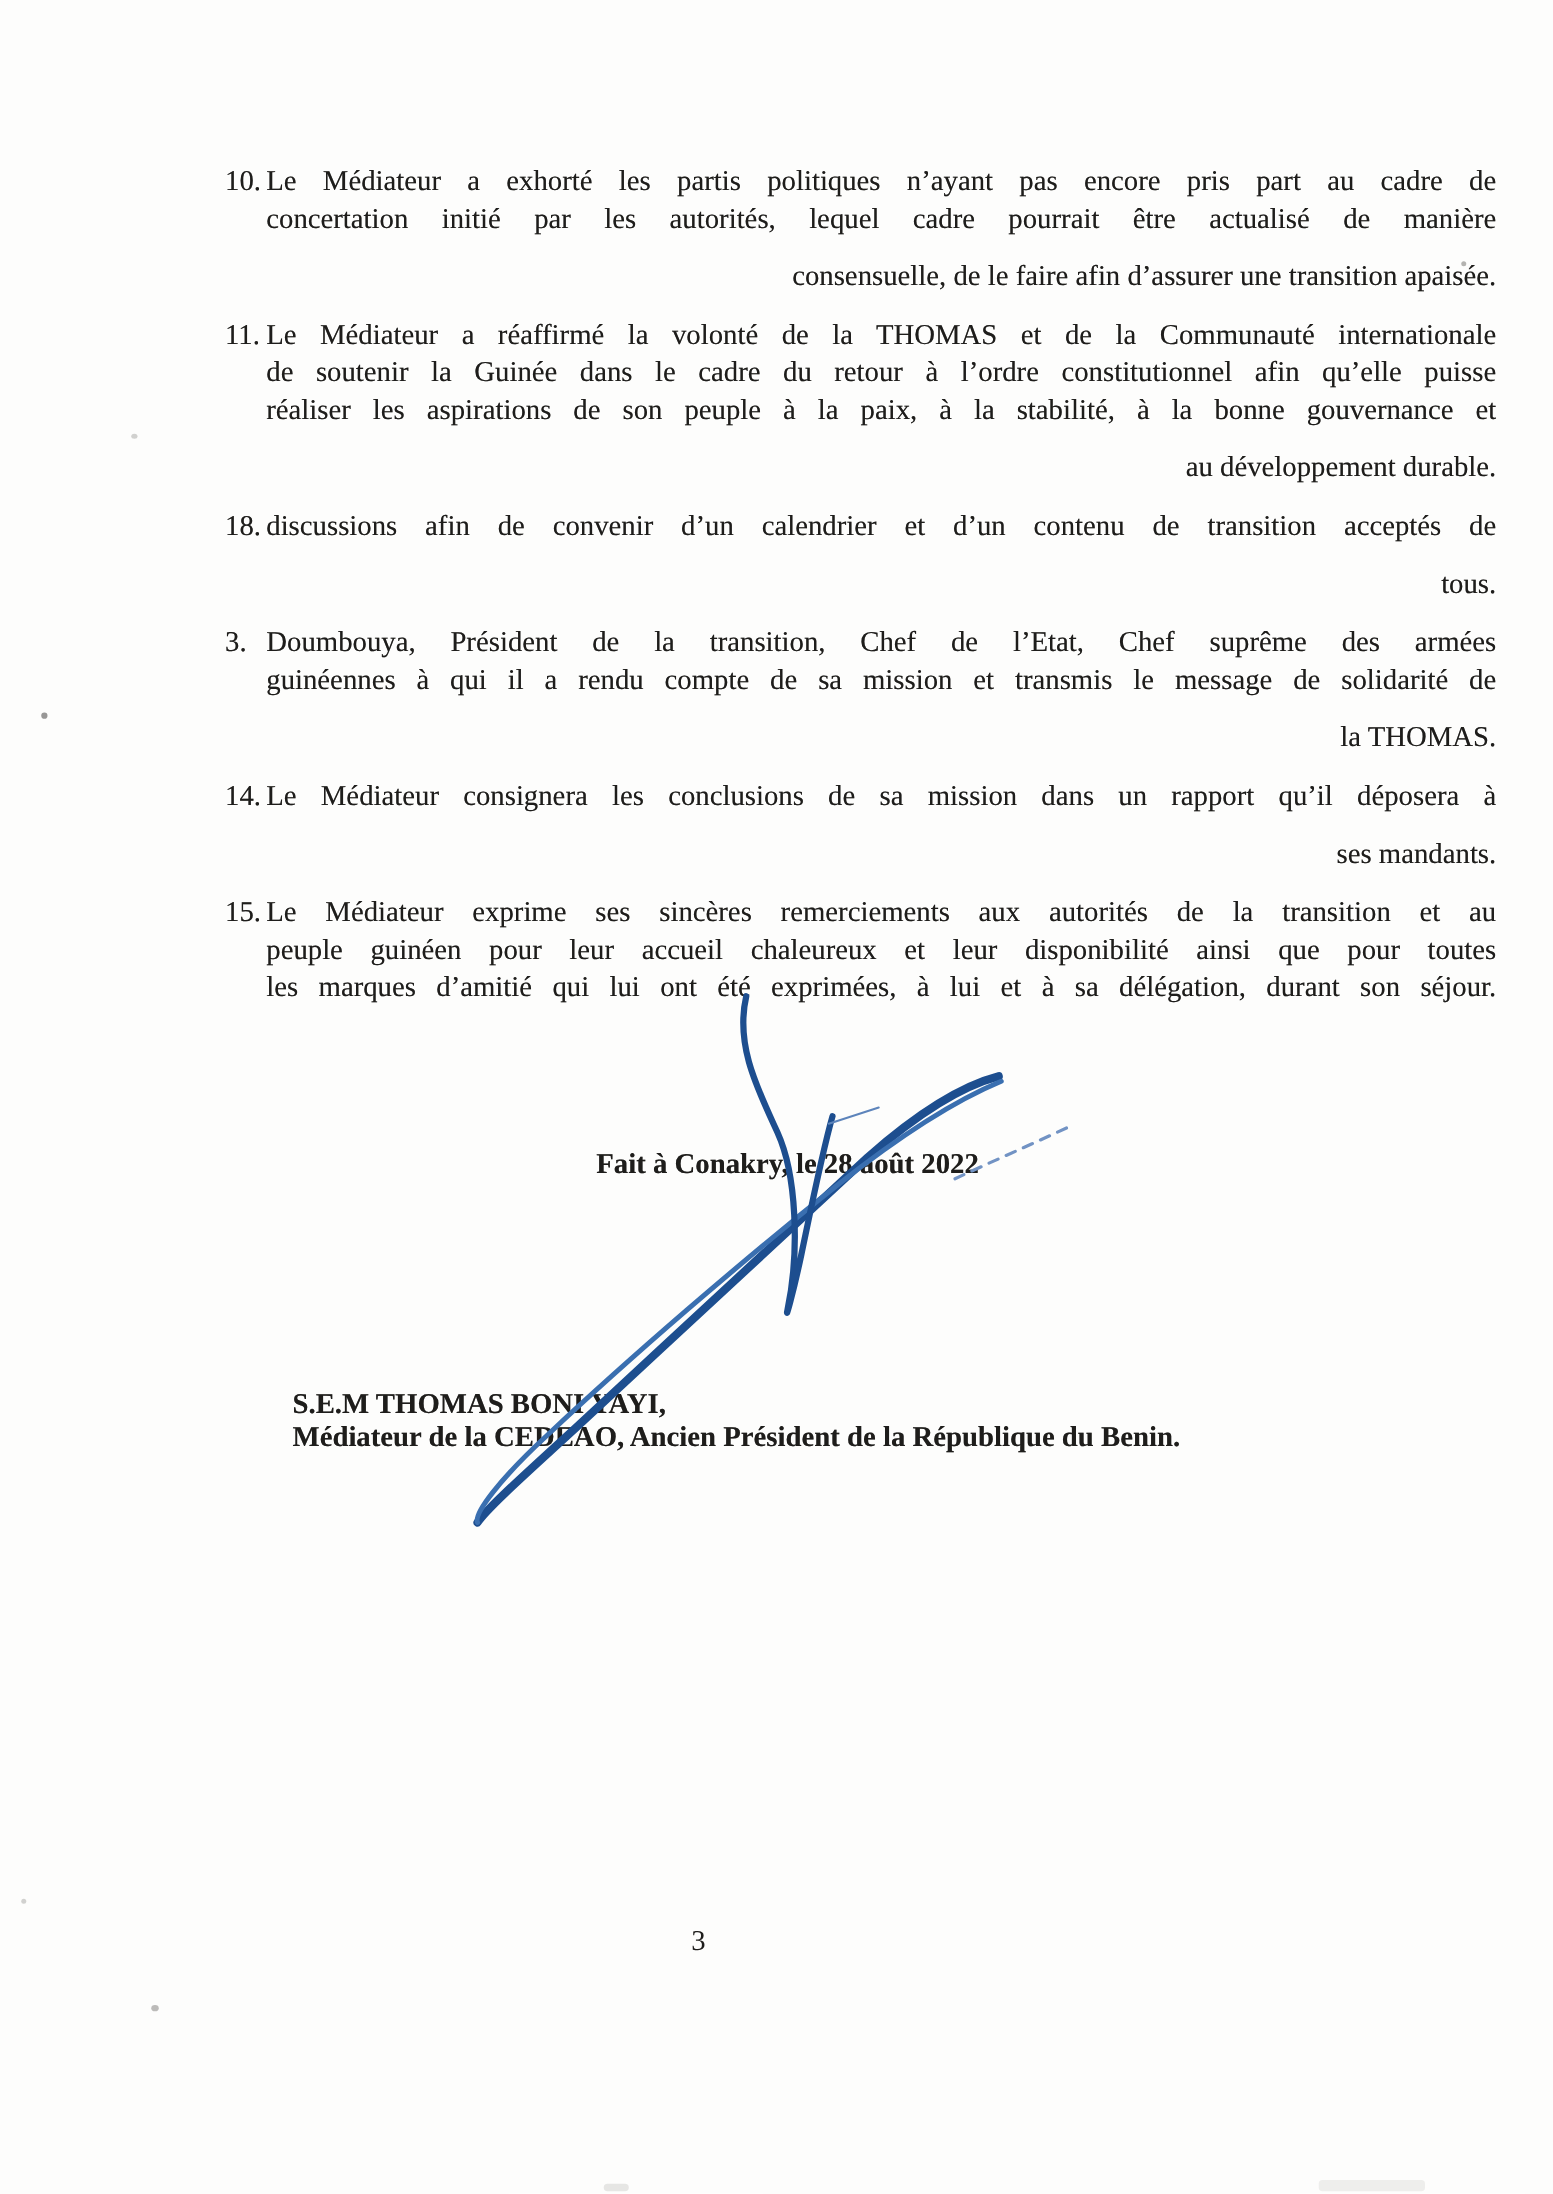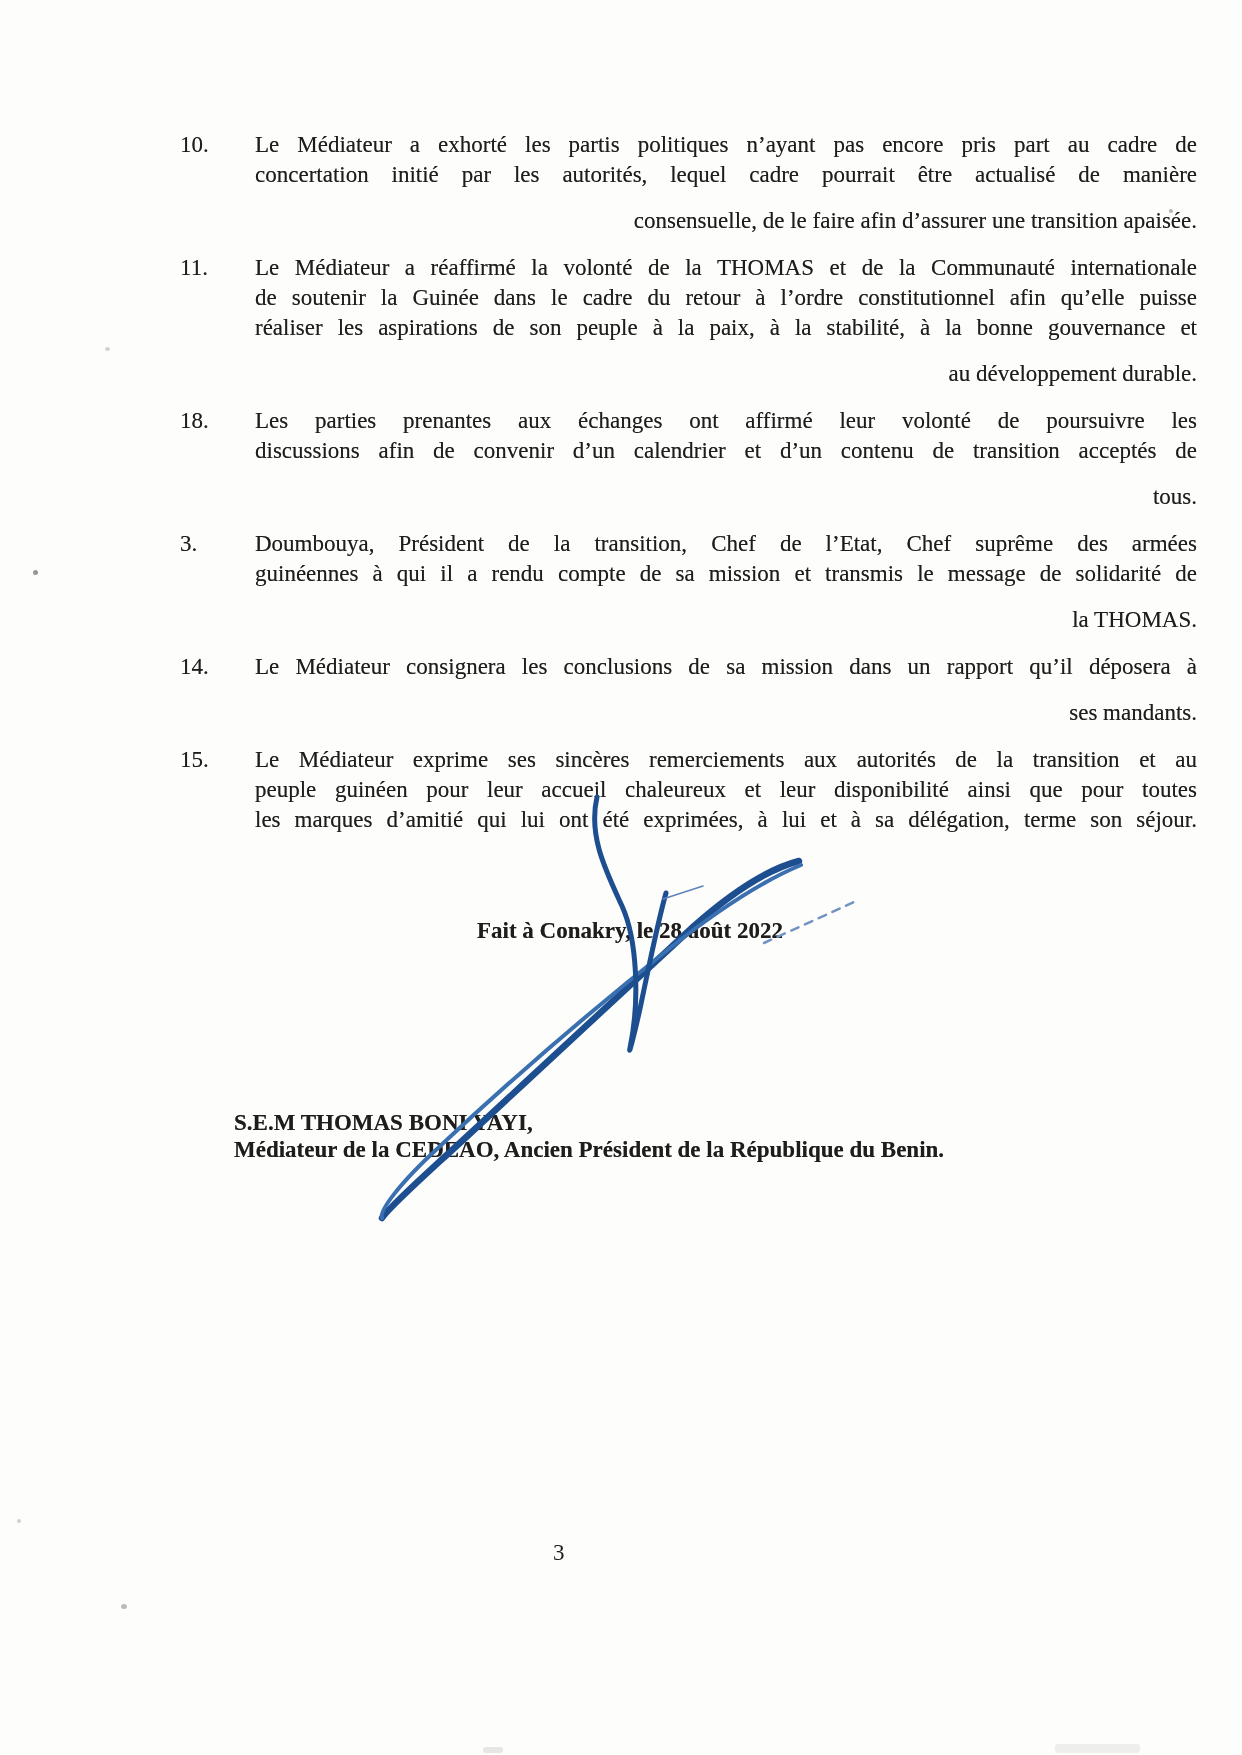--- a/index.html
+++ b/index.html
@@ -11,21 +11,21 @@
     font-family:"Liberation Serif","DejaVu Serif",serif;
     color:#1e1d1b;
   }
   
   .body-text{
     position:absolute;left:180px;top:130px;width:1017px;
     font-size:23px;line-height:30px;
     text-shadow:0 0 .4px rgba(30,29,27,.55);
     z-index:1;
   }
-  .para{display:flex;margin:0 0 17px 0;gap:42px;}
+  .para{display:flex;margin:0 0 17px 0;}
   .pnum{flex:0 0 33px;}
   .plines{flex:1 1 auto;min-width:0;}
   .jline{text-align:justify;text-align-last:justify;height:30px;overflow:hidden;}
   .lline{text-align:right;height:30px;overflow:hidden;margin-top:16px;}
   
   .dateline{
     position:absolute;left:477px;top:917px;
     font-size:23px;font-weight:700;line-height:28px;
     text-shadow:0 0 .4px rgba(30,29,27,.55);
     z-index:1;
@@ -82,21 +82,20 @@
           <div class="jline">Le Médiateur a réaffirmé la volonté de la THOMAS et de la Communauté internationale</div>
           <div class="jline">de soutenir la Guinée dans le cadre du retour à l’ordre constitutionnel afin qu’elle puisse</div>
           <div class="jline">réaliser les aspirations de son peuple à la paix, à la stabilité, à la bonne gouvernance et</div>
           <div class="lline">au développement durable.</div>
         </span>
     </div>
 
     <div class="para">
       <span class="pnum">18.</span>
       <span class="plines">
-          <div class="jline">Les parties prenantes aux échanges ont affirmé leur volonté de poursuivre les</div>
           <div class="jline">discussions afin de convenir d’un calendrier et d’un contenu de transition acceptés de</div>
           <div class="lline">tous.</div>
         </span>
     </div>
 
     <div class="para">
       <span class="pnum">3.</span>
       <span class="plines">
           <div class="jline">Doumbouya, Président de la transition, Chef de l’Etat, Chef suprême des armées</div>
           <div class="jline">guinéennes à qui il a rendu compte de sa mission et transmis le message de solidarité de</div>
@@ -110,21 +109,21 @@
           <div class="jline">Le Médiateur consignera les conclusions de sa mission dans un rapport qu’il déposera à</div>
           <div class="lline">ses mandants.</div>
         </span>
     </div>
 
     <div class="para">
       <span class="pnum">15.</span>
       <span class="plines">
           <div class="jline">Le Médiateur exprime ses sincères remerciements aux autorités de la transition et au</div>
           <div class="jline">peuple guinéen pour leur accueil chaleureux et leur disponibilité ainsi que pour toutes</div>
-          <div class="jline">les marques d’amitié qui lui ont été exprimées, à lui et à sa délégation, terme son séjour.</div>
+          <div class="jline">les marques d’amitié qui lui ont été exprimées, à lui et à sa délégation, durant son séjour.</div>
         </span>
     </div>
   </main>
 
   <div class="dateline">Fait à Conakry, le 28 août 2022</div>
 
   <svg class="sig-svg" viewBox="0 0 1242 1755" width="1242" height="1755" aria-hidden="true">
     <path class="stroke-down" d="M 799 861 C 772 868 737 888 694 926 C 634 981 543 1066 462 1141 C 424 1176 390 1206 382 1218"></path>
     <path class="stroke-up" d="M 382 1218 C 379 1211 399 1184 438 1148 C 503 1087 592 1010 670 948 C 718 910 765 880 801 865"></path>
     <path class="stroke-v" d="M 597 797 C 588 836 606 871 622 906 C 637 939 640 1000 630 1048 C 628 1057 634 1037 641 1004 C 650 961 658 921 666 893"></path>

